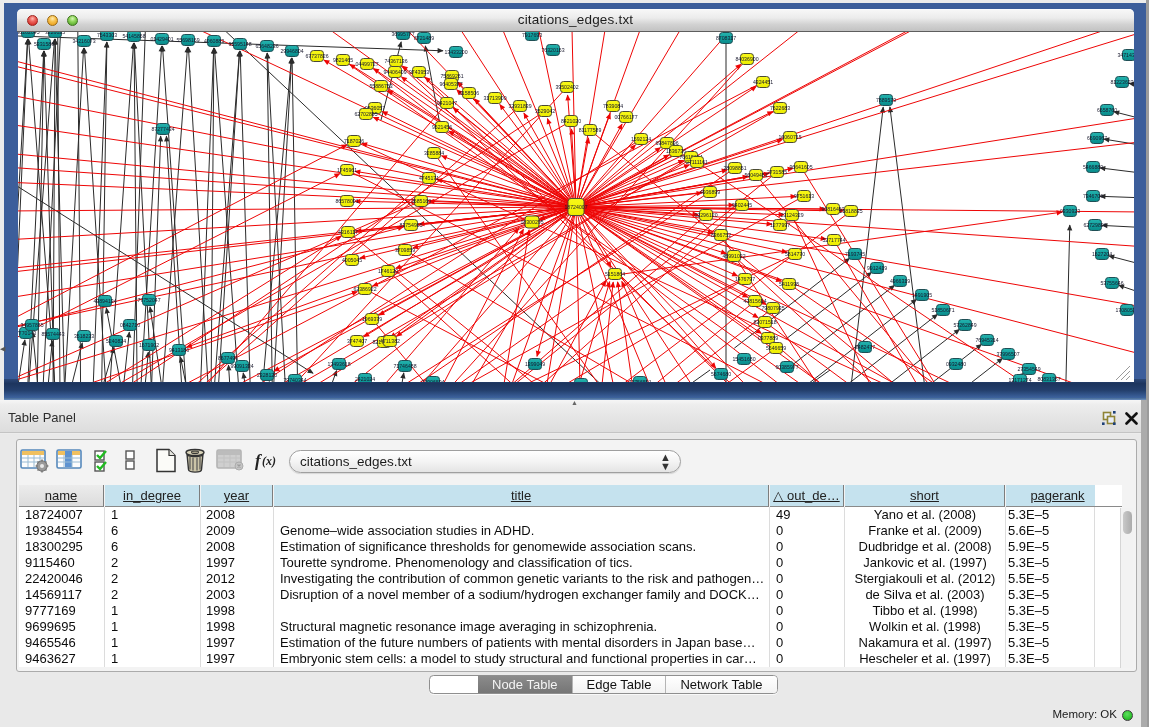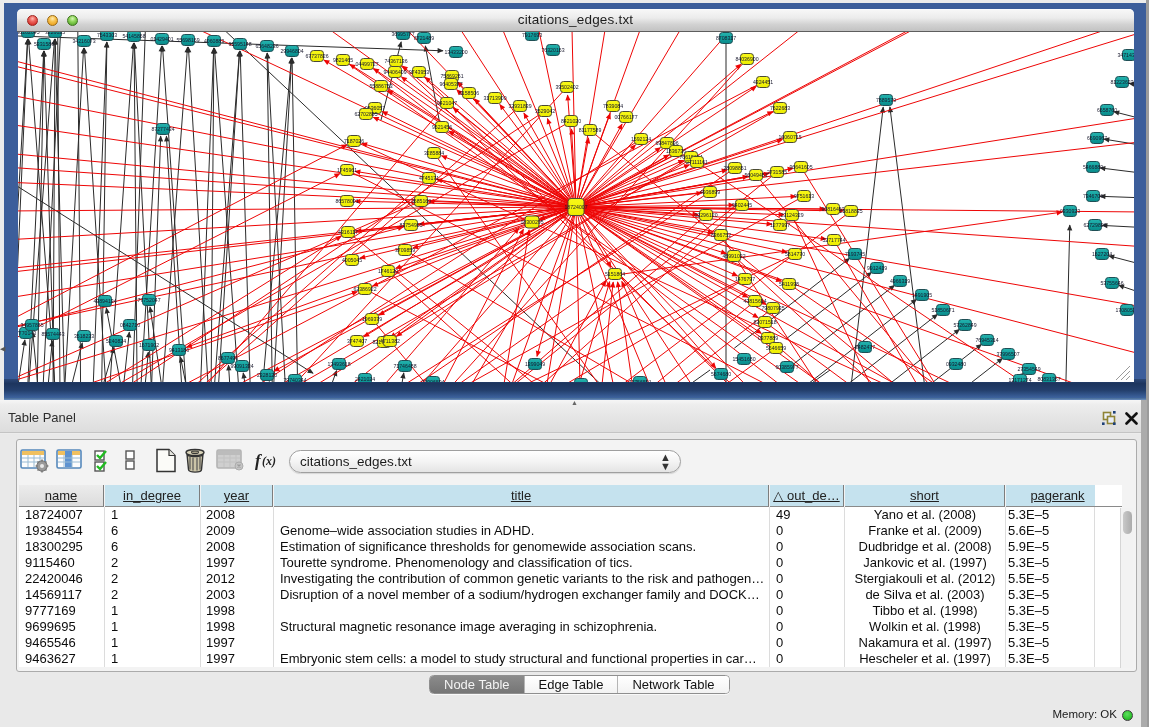--- a/index.html
+++ b/index.html
@@ -33,21 +33,21 @@
   font-size:13px; color:#222; text-align:center; line-height:21px; border-bottom:1px solid #8a8a8a;text-decoration:underline;}
 #tbody { position:absolute; left:2px; top:67px; width:1103px; height:160px; background:#fff; font-size:13px; color:#0c0c0c; }
 .colsep { position:absolute; top:67px; width:1px; height:160px; background:#dcdcdc; }
 .tr { position:relative; height:16px; line-height:16px; white-space:nowrap; }
 .tr > div { position:absolute; top:0; height:16px; overflow:hidden; }
 .c0 { left:6px; width:80px; } .c1 { left:92px; width:88px; } .c2 { left:187px; width:68px; }
 .c3 { left:261px; width:490px; } .c4 { left:757px; width:68px; }
 .c5 { left:828px; width:156px; text-align:center; } .c6 { left:989px; width:92px; }
 #vsb { position:absolute; right:3px; top:68px; width:13px; height:160px; background:#f2f2f2; border-left:1px solid #d5d5d5;}
 #vsb .th { position:absolute; left:1.5px; top:3px; width:9px; height:23px; background:linear-gradient(90deg,#c9c9c9,#ababab); border-radius:5px; }
-#tabs { position:absolute; left:429px; top:241px; height:19px; display:flex; border:1px solid #8f8f8f; border-radius:4.5px; overflow:hidden; background:#fff; box-shadow:0 1px 0 rgba(255,255,255,0.7);}
+#tabs { position:absolute; left:429px; top:241px; height:19px; display:flex; border:1px solid #8f8f8f; border-radius:4.5px; overflow:hidden; background:#fff; box-shadow:0 1px 0 rgba(255,255,255,0.7);padding-left:48px;}
 #tabs .tab { height:19px; line-height:18px; font-size:13px; padding:0 14px; color:#111;
   background:linear-gradient(180deg,#ffffff,#f1f1f1); border-right:1px solid #b5b5b5; }
 #tabs .sel { background:linear-gradient(180deg,#8b8b8b,#737373); color:#f4f4f4; }
 #status { position:absolute; left:0; top:700px; width:1145px; height:27px; }
 #status .mem { position:absolute; right:28px; top:8px; font-size:11.5px; color:#1a1a1a; }
 #status .dot { position:absolute; right:12px; top:9.5px; width:11px; height:11px; border-radius:50%;
   background:radial-gradient(circle at 45% 35%, #5fdf5f 0%, #2ec32e 60%, #1fa41f 100%); border:1px solid #3c3c3c; }
 #collapse { position:absolute; left:0px; top:344px; width:4px; height:10px; color:#555; font-size:7px; line-height:10px; }
 #splitarrow { position:absolute; left:571px; top:399px; width:10px; height:6px; font-size:7px; color:#666; }
 </style></head>
@@ -1089,20 +1089,21 @@
             <div class="c2">1998</div>
             <div class="c3">Structural magnetic resonance image averaging in schizophrenia.</div>
             <div class="c4">0</div>
             <div class="c5">Wolkin et al. (1998)</div>
             <div class="c6">5.3E–5</div>
           </div>
 <div class="tr">
             <div class="c0">9465546</div>
             <div class="c1">1</div>
             <div class="c2">1997</div>
+            <div class="c3">Estimation of the future numbers of patients with mental disorders in Japan base…</div>
             <div class="c4">0</div>
             <div class="c5">Nakamura et al. (1997)</div>
             <div class="c6">5.3E–5</div>
           </div>
 <div class="tr">
             <div class="c0">9463627</div>
             <div class="c1">1</div>
             <div class="c2">1997</div>
             <div class="c3">Embryonic stem cells: a model to study structural and functional properties in car…</div>
             <div class="c4">0</div>

